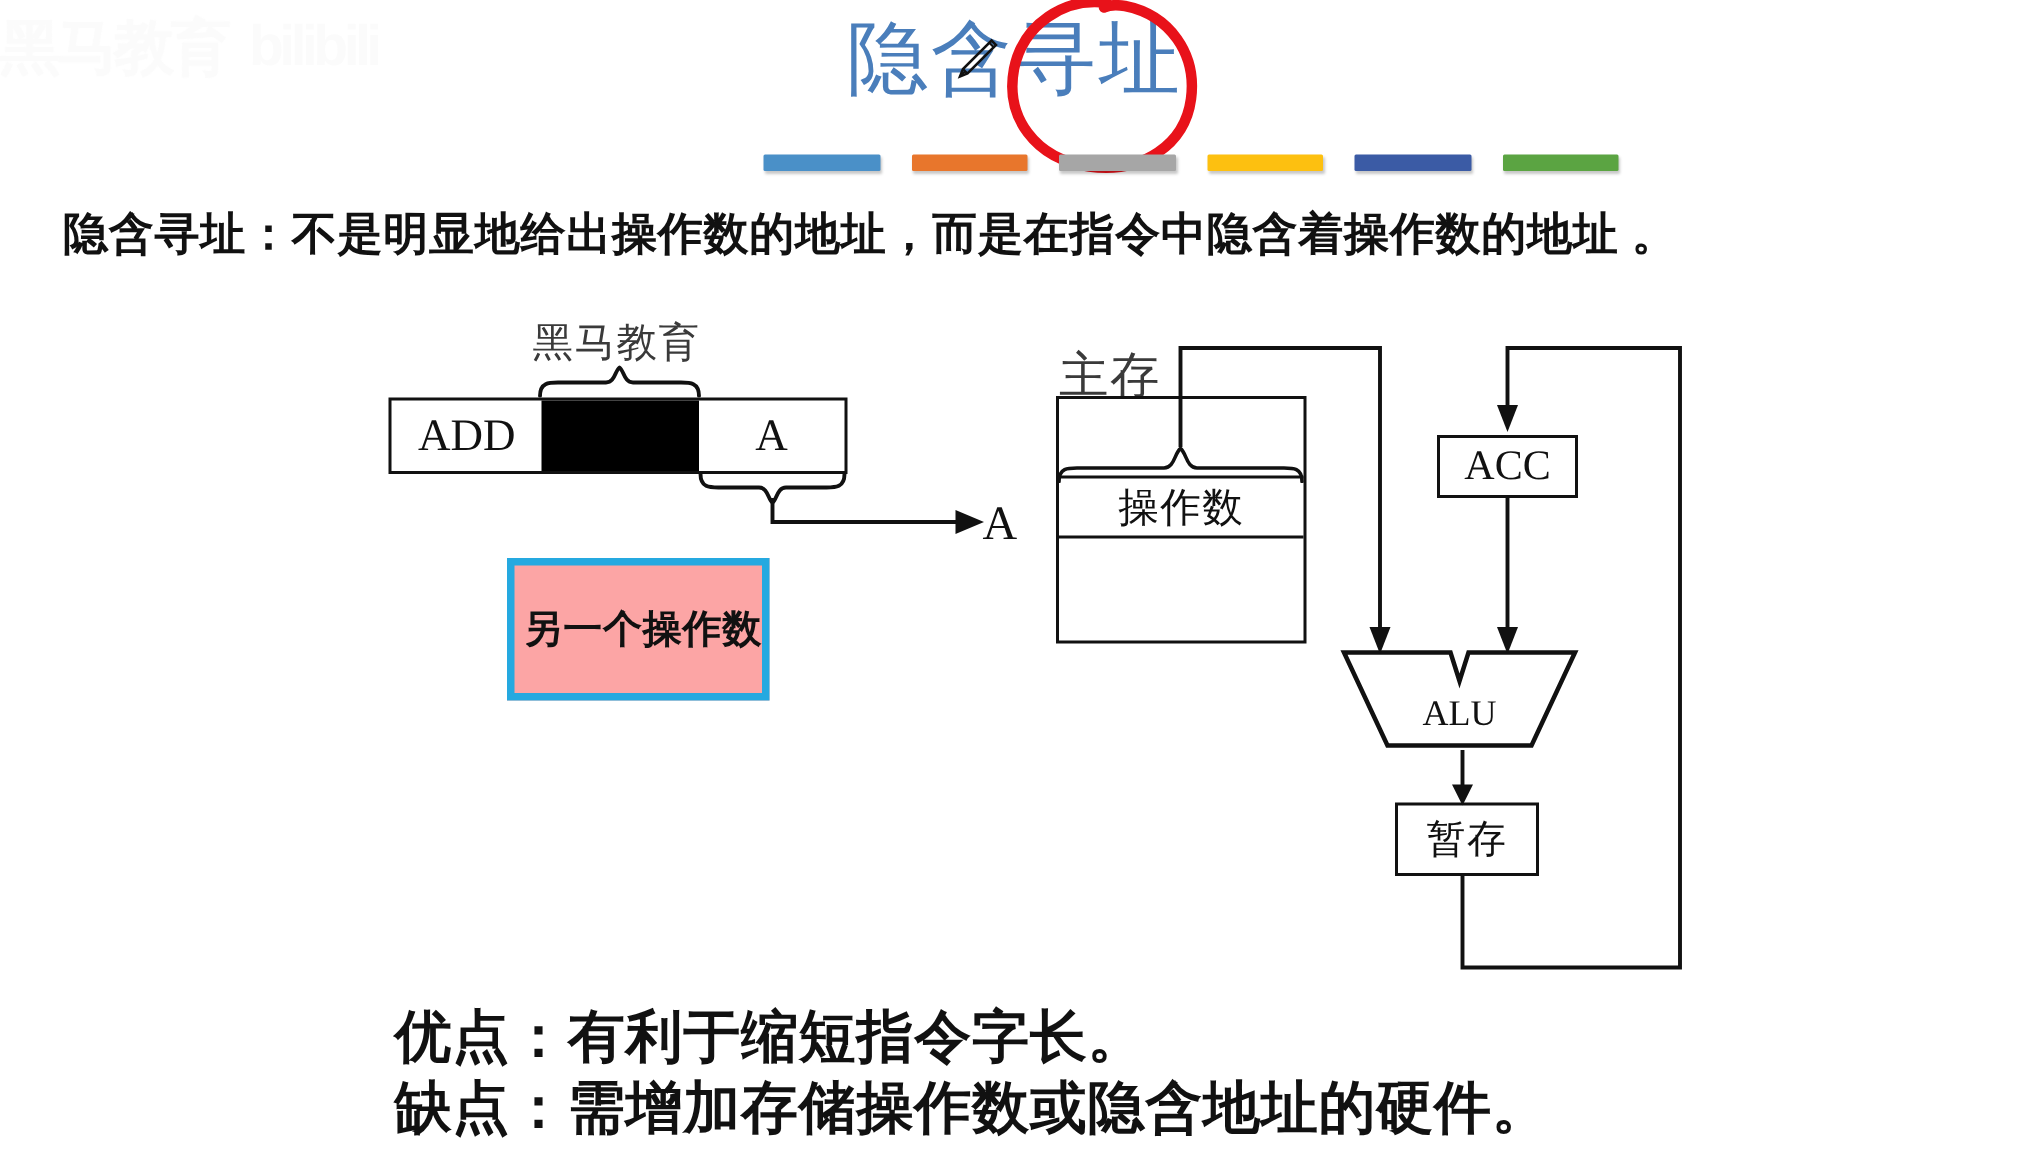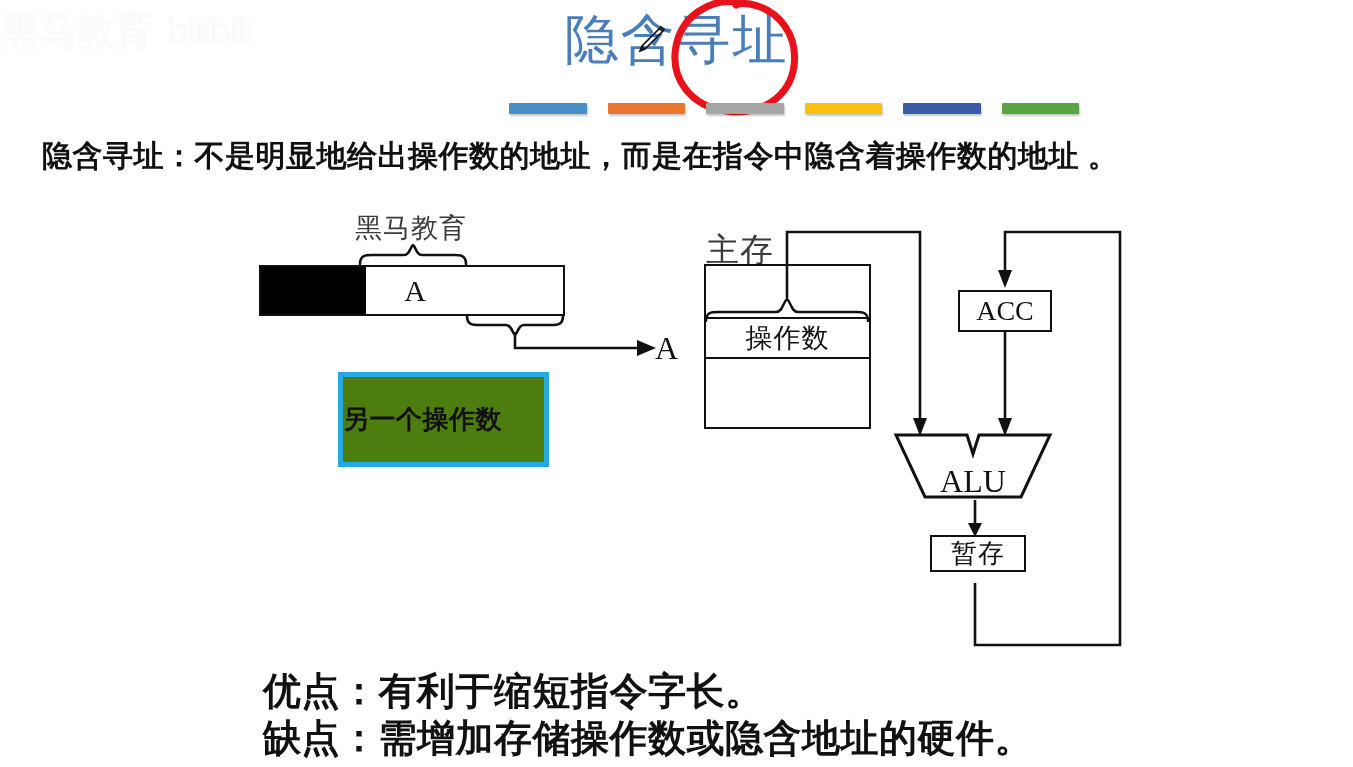--- a/index.html
+++ b/index.html
@@ -171,28 +171,28 @@
     font-family: "Liberation Serif", "DejaVu Serif", serif;
     font-size: 32px;
     color: #111;
   }
 
   
   #note-box {
     position: absolute;
     left: 338px;
     top: 372px;
-    width: 211px;
+    width: 175px;
     height: 95px;
     border: 5px solid #25A9E0;
-    background: #4d7c0f;
+    background: #fca5a5;
     box-sizing: border-box;
     display: flex;
     flex-direction: column;
-    align-items: flex-start;
+    align-items: flex-end;
     justify-content: center;
     font-family: "Liberation Sans", "DejaVu Sans", sans-serif;
     font-size: 26px;
     font-weight: 600;
     color: #111;
     line-height: 1.22;
     letter-spacing: 0.5px;
   }
 
   
@@ -262,31 +262,31 @@
     width: 160px;
     height: 68px;
   }
   #alu-label {
     position: absolute;
     left: 893px;
     top: 463px;
     width: 160px;
     text-align: center;
     font-family: "Liberation Serif", "DejaVu Serif", serif;
-    font-size: 32px;
+    font-size: 24px;
     color: #111;
     pointer-events: none;
   }
 
   #temp-box {
     position: absolute;
     left: 930px;
     top: 535px;
     width: 96px;
-    height: 37px;
+    height: 49px;
     border: 2px solid #111;
     box-sizing: border-box;
     display: flex;
     align-items: center;
     justify-content: center;
     font-family: Liberation Serif, serif;
     font-size: 26px;
     color: #111;
     letter-spacing: 1px;
   }
@@ -349,20 +349,21 @@
 
 <div id="lead-line">隐含寻址：不是明显地给出操作数的地址，而是在指令中隐含着操作数的地址 。</div>
 
 <div id="instr-caption">黑马教育</div>
 
 <svg id="brace-top" viewBox="0 0 110 22">
   <path d="M2 21 C2 12 8 12 14 12 L46 12 C52 12 52 4 55 2 C58 4 58 12 64 12 L96 12 C102 12 108 12 108 21" fill="none" stroke="#111" stroke-width="2.6" stroke-linecap="round" stroke-linejoin="round"></path>
 </svg>
 
 <div id="instr-box">
+  <div class="cell" id="instr-op">ADD</div>
   <div class="cell" id="instr-mode"></div>
   <div class="cell" id="instr-addr">A</div>
 </div>
 
 <svg id="brace-bottom" viewBox="0 0 100 22">
   <path d="M2 1 C2 10 8 10 14 10 L41 10 C47 10 47 18 50 20 C53 18 53 10 59 10 L86 10 C92 10 98 10 98 1" fill="none" stroke="#111" stroke-width="2.6" stroke-linecap="round" stroke-linejoin="round"></path>
 </svg>
 
 <svg id="addr-arrow" viewBox="0 0 160 32">
   <path d="M15 2 L15 18 L140 18" fill="none" stroke="#111" stroke-width="2.6"></path>

